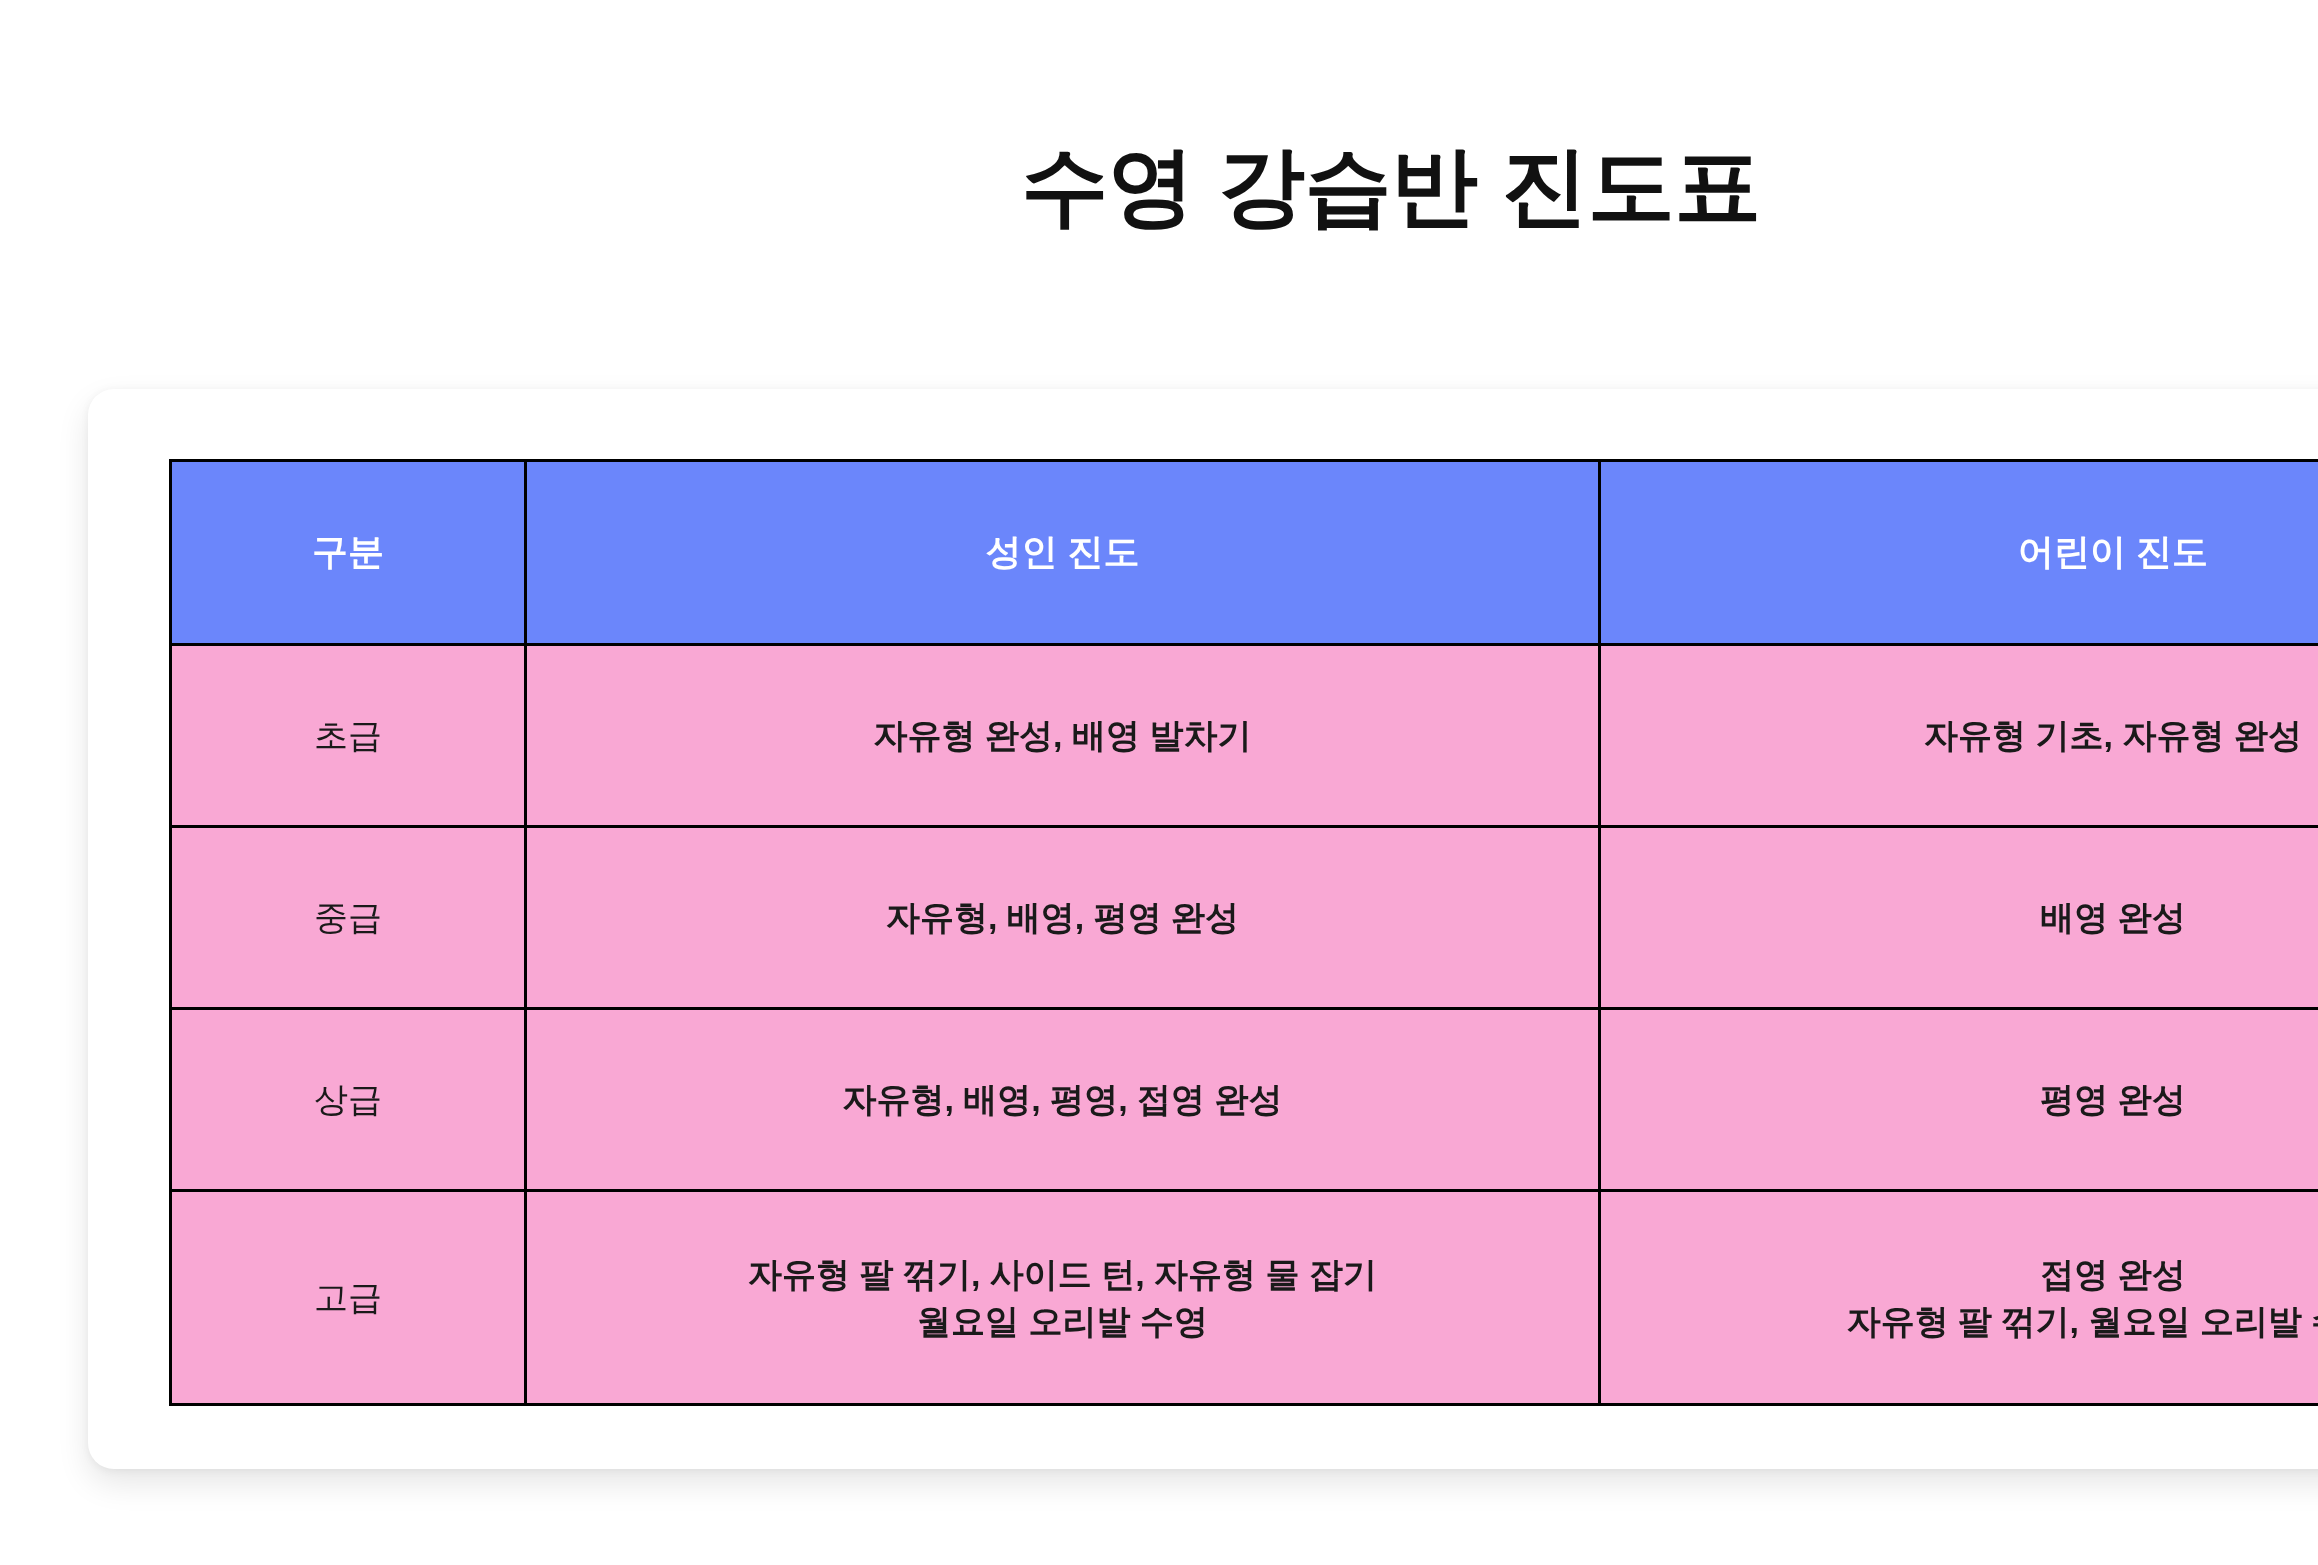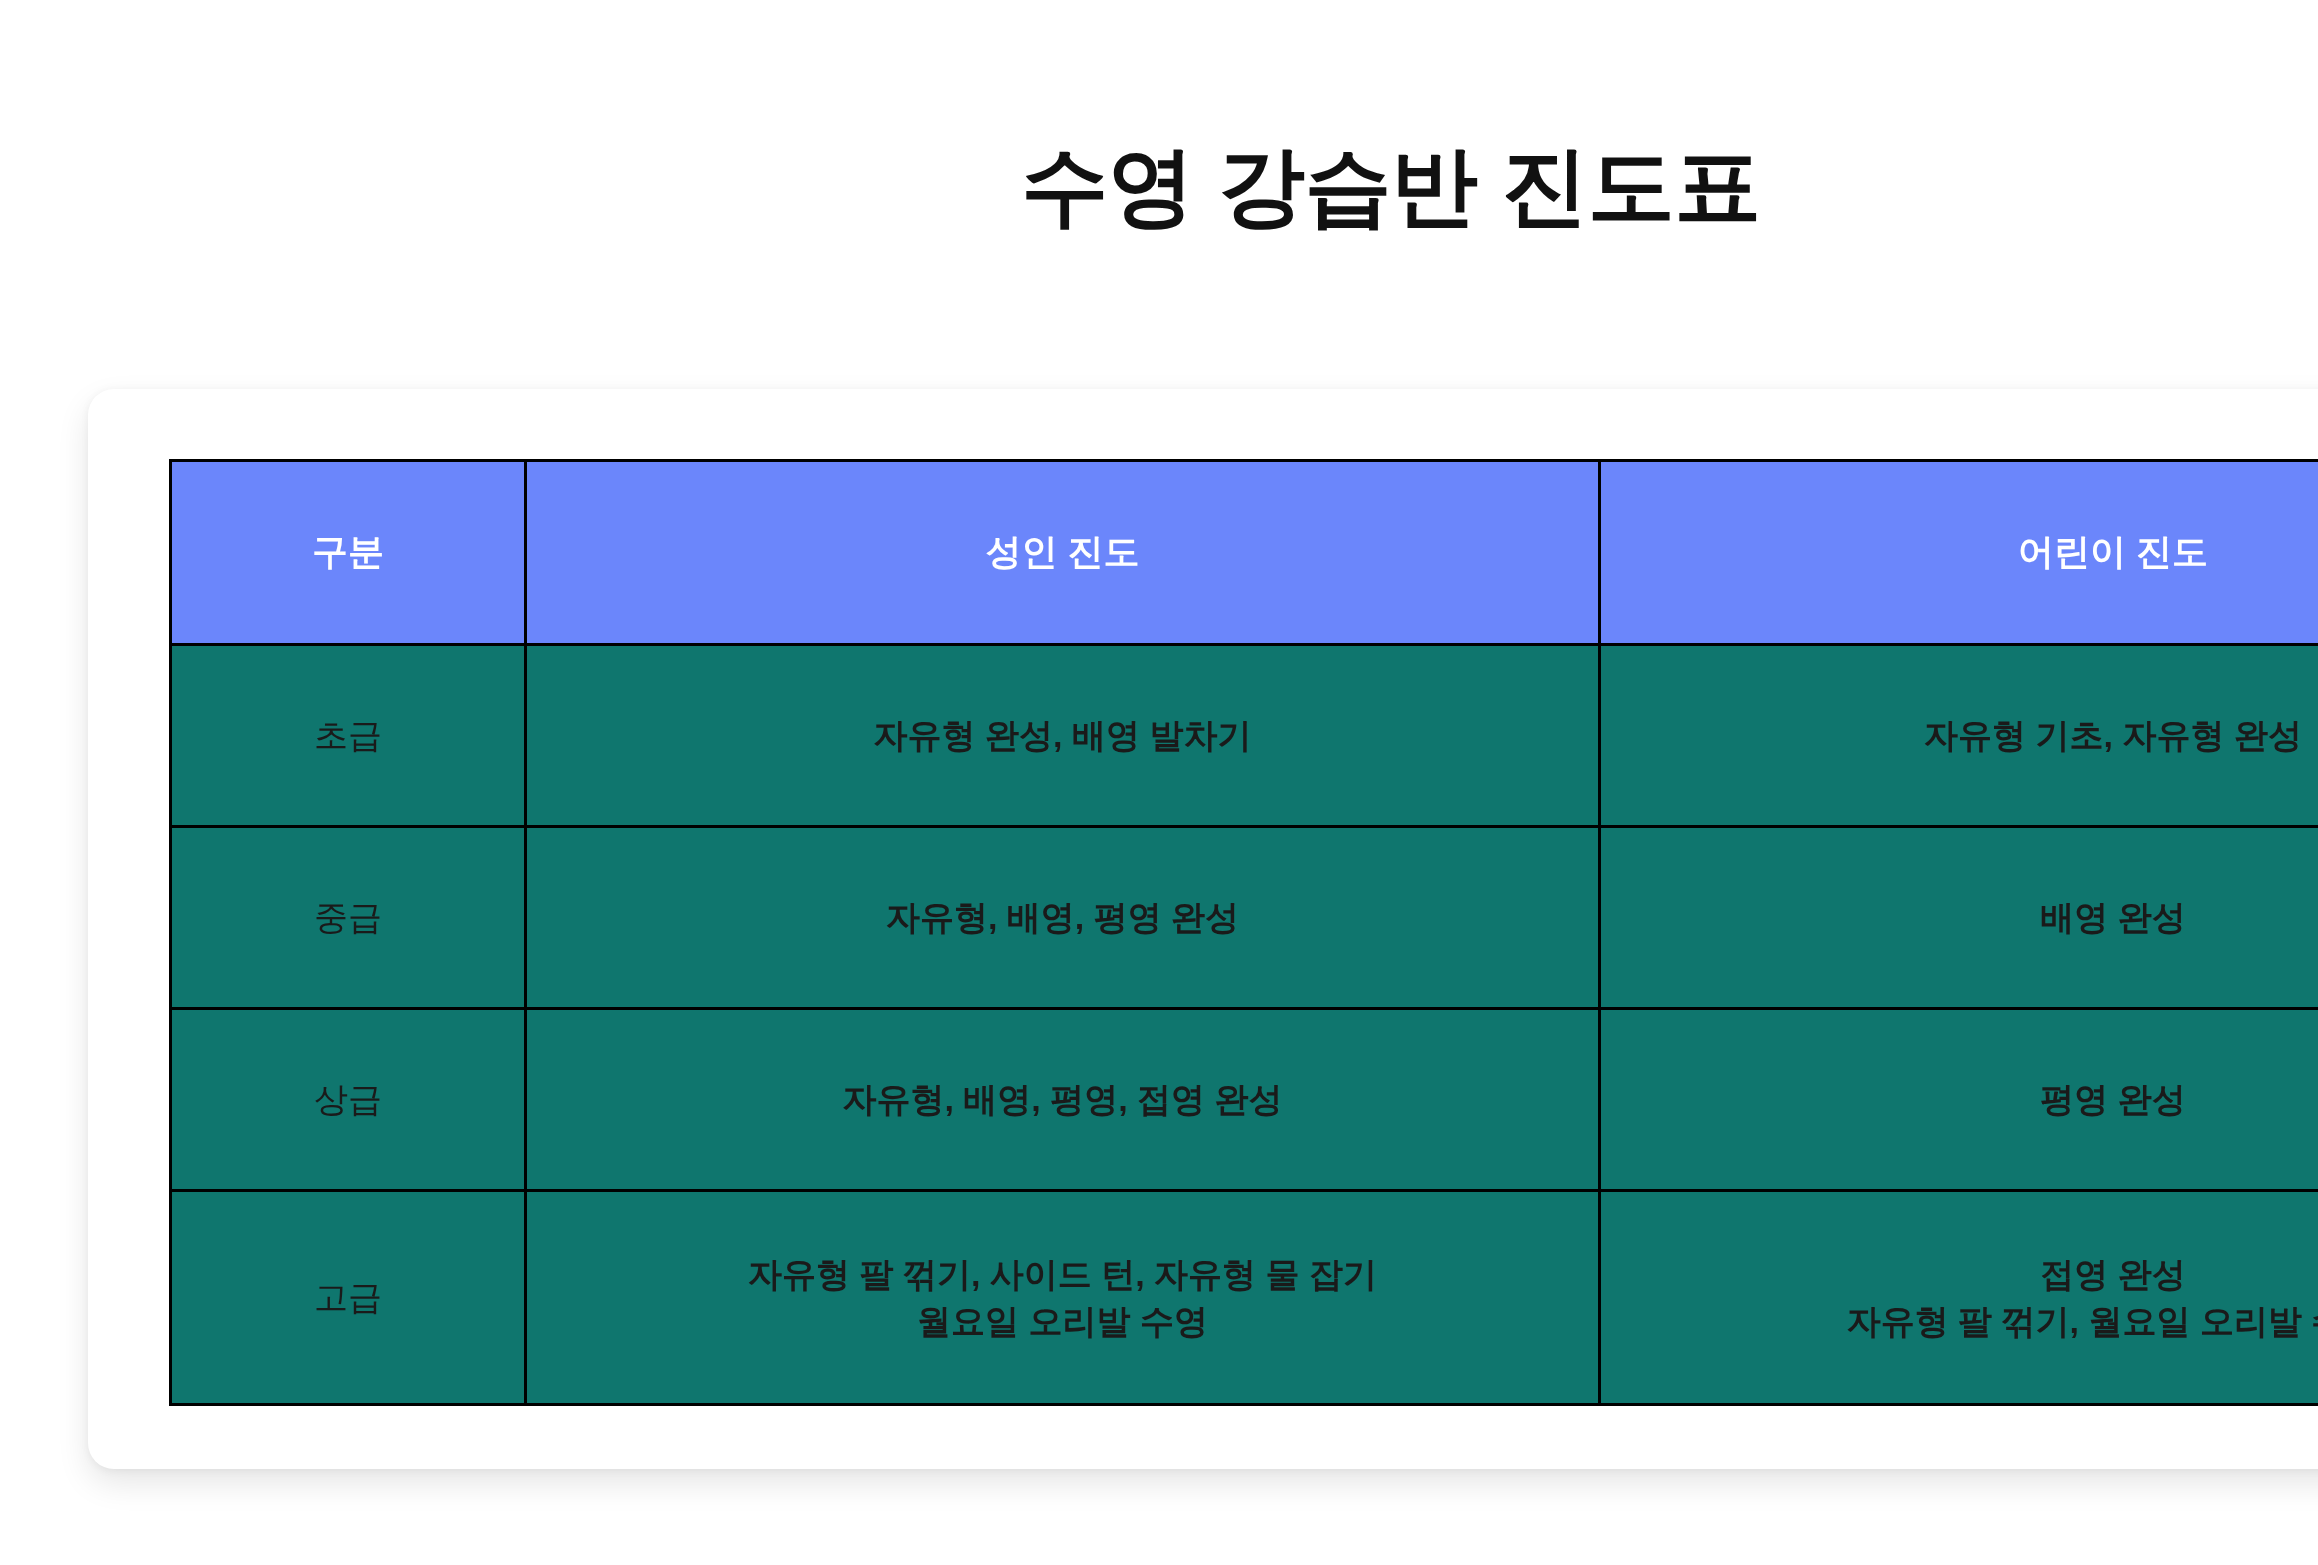--- a/index.html
+++ b/index.html
@@ -67,21 +67,21 @@
     box-sizing: border-box;
   }
   table.progress-table thead th {
     background: #6b86fb;
     color: #ffffff;
     font-size: 36px;
     font-weight: 700;
     height: 184px;
   }
   table.progress-table tbody td {
-    background: #0f766e;
+    background: #f9a8d4;
     color: #1a1a1a;
     font-size: 34px;
     font-weight: 400;
     height: 182px;
     line-height: 1.38;
   }
   table.progress-table tbody tr.tall td {
     height: 214px;
   }
   .cell-line { display: block; font-weight: bold; }

